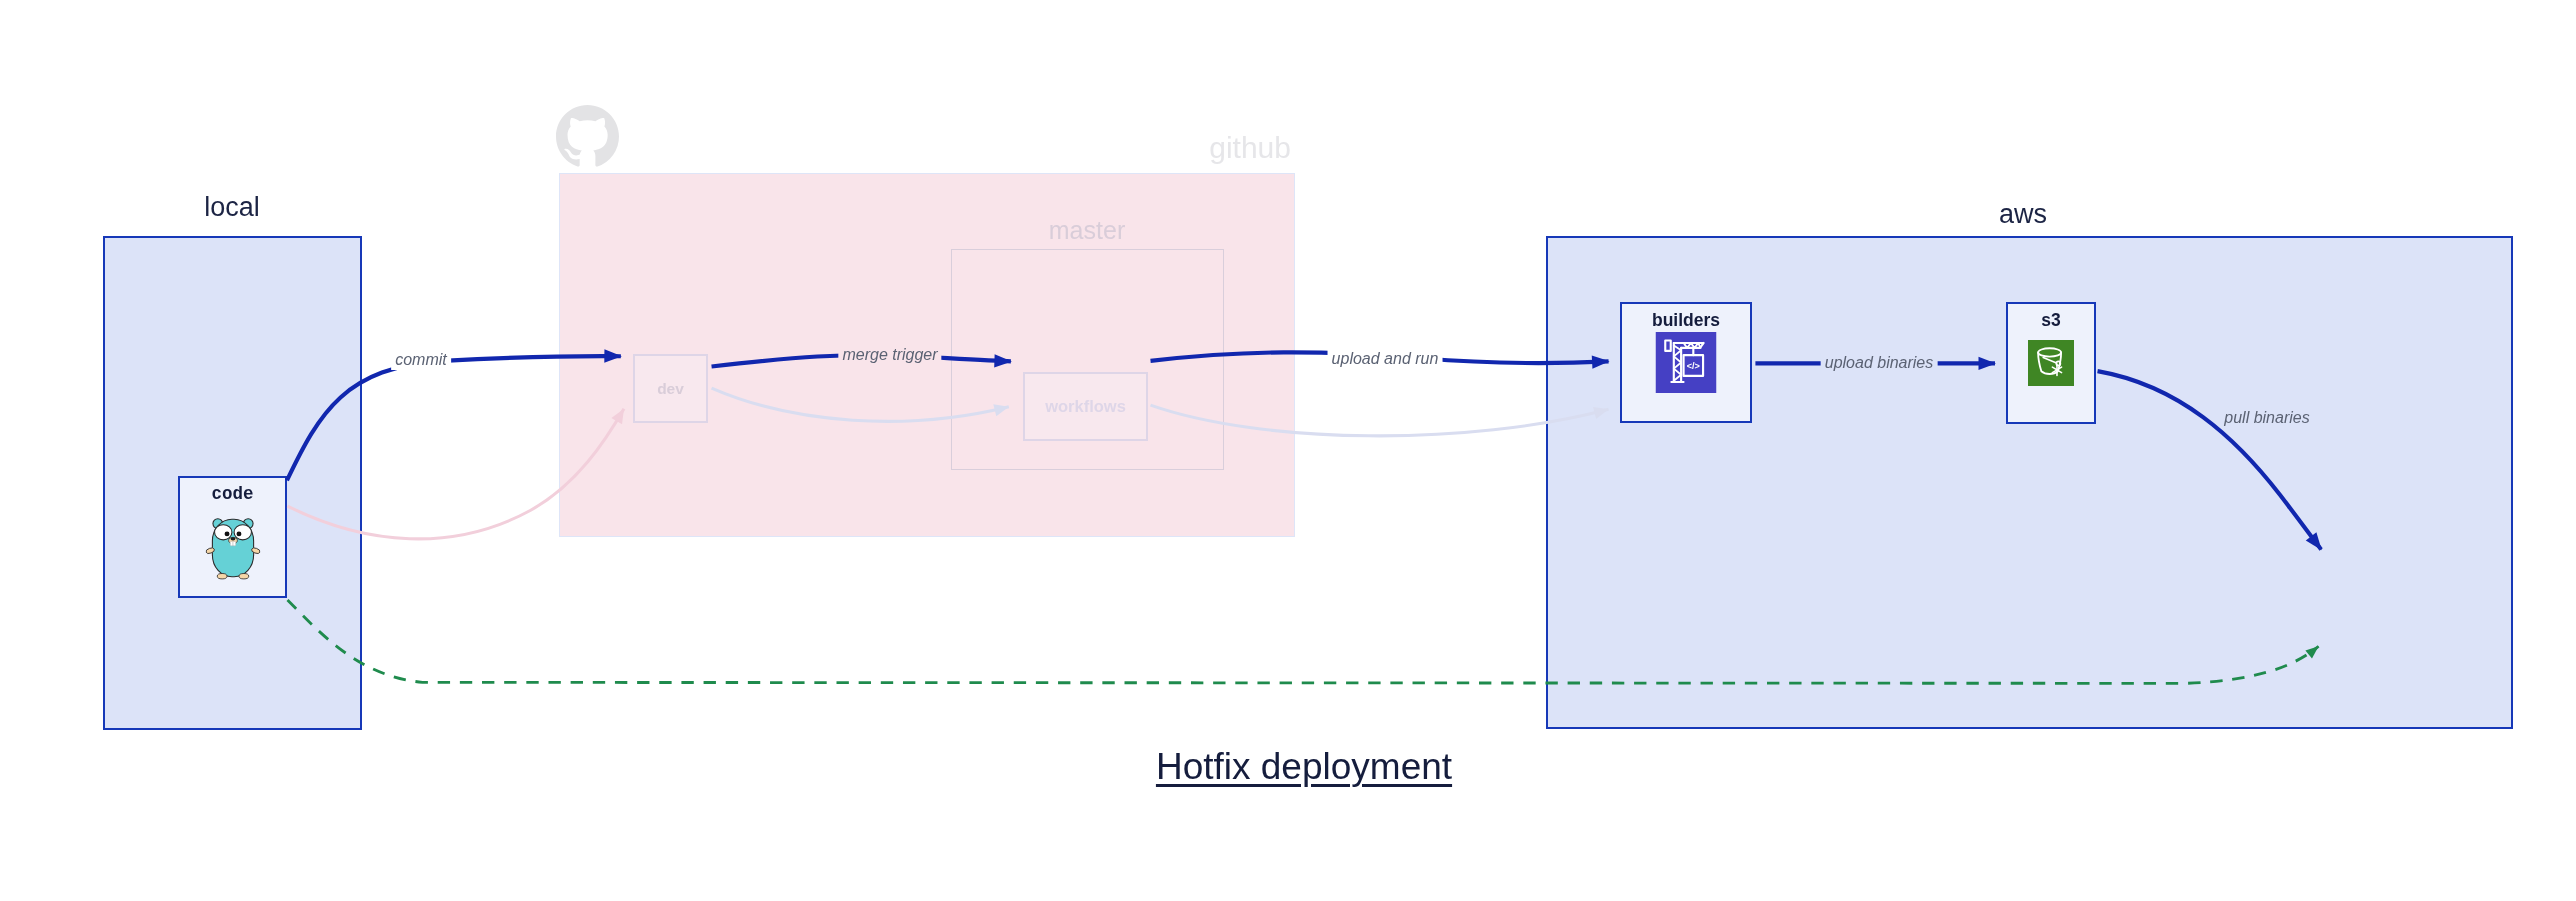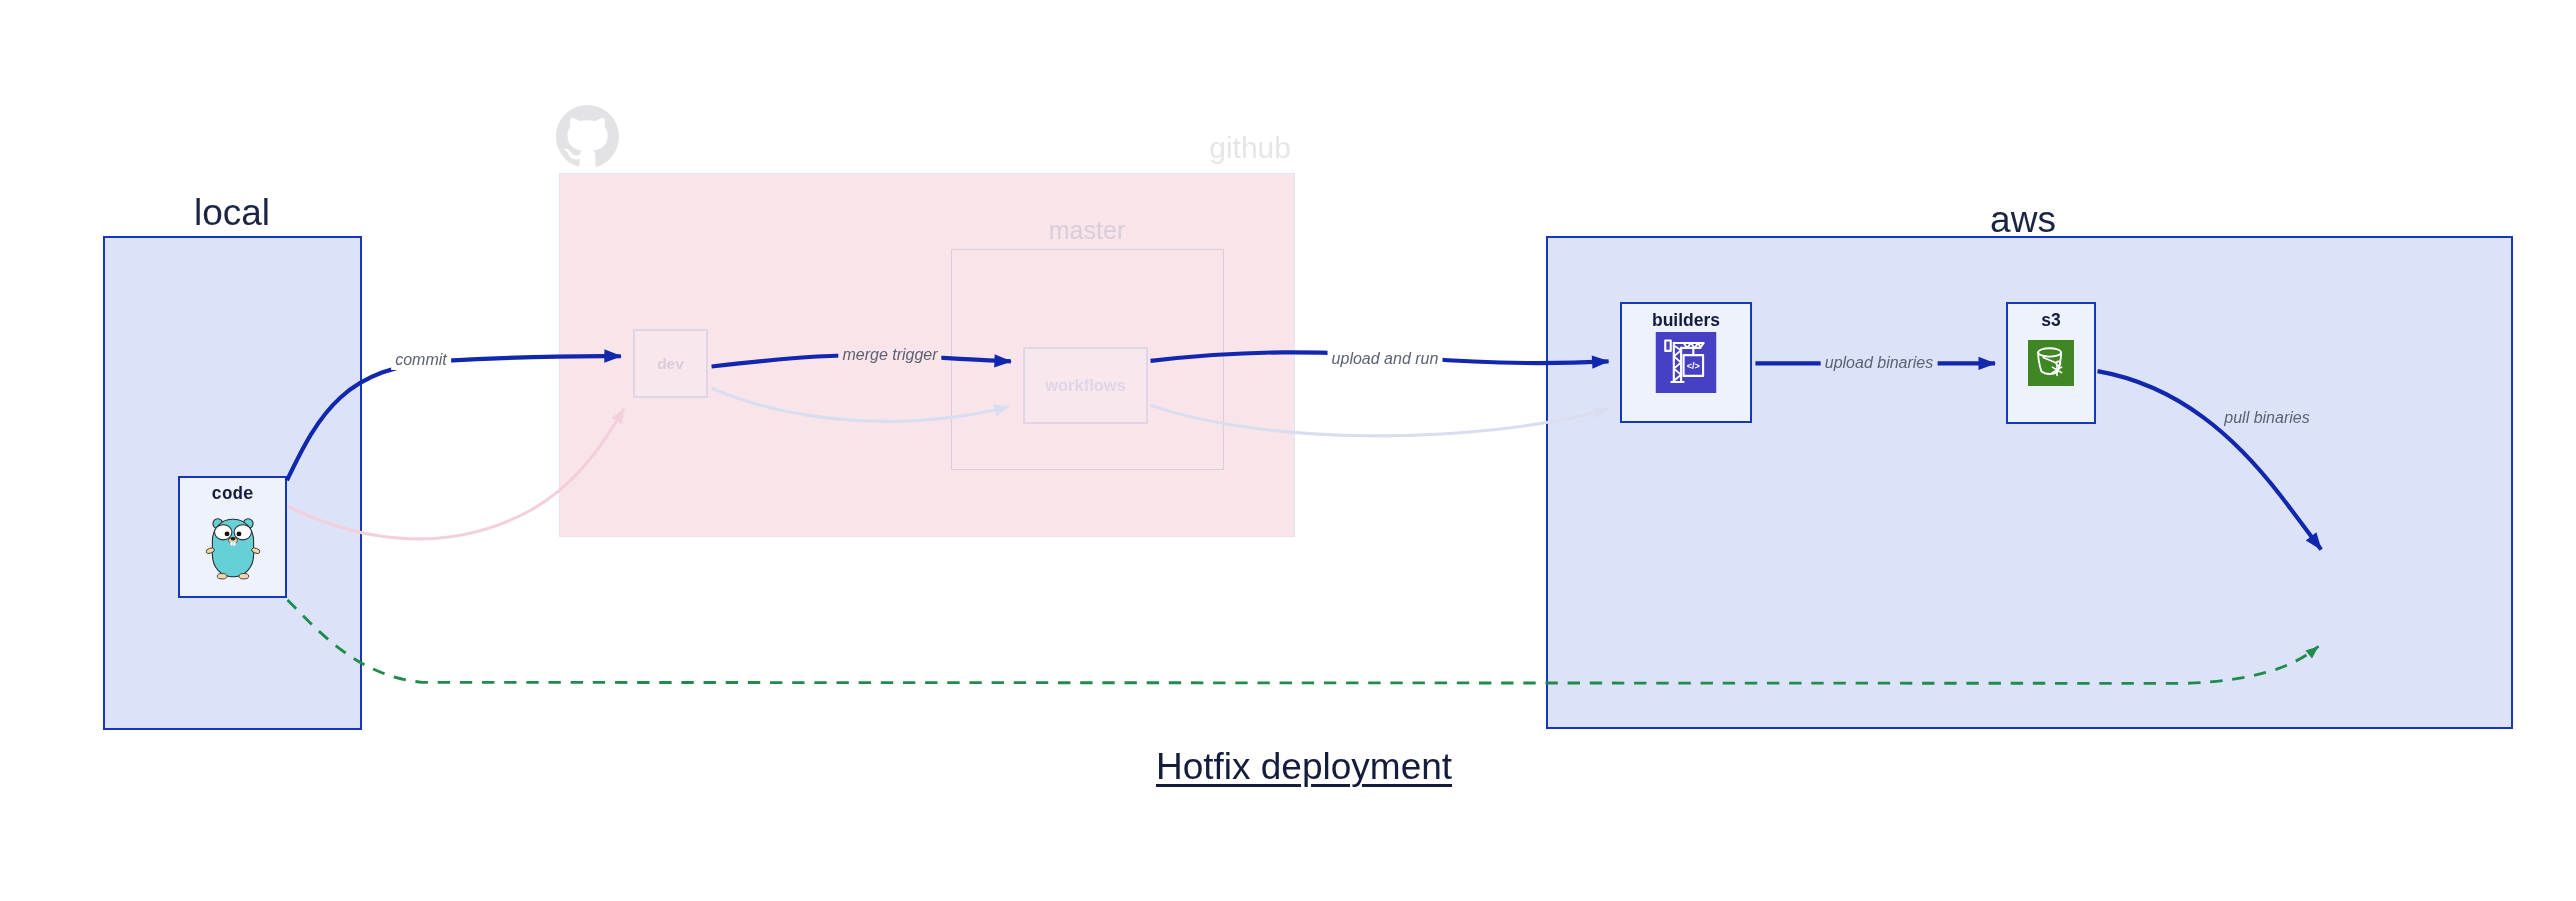--- a/index.html
+++ b/index.html
@@ -11,33 +11,33 @@
   .gbox{position:absolute; box-sizing:border-box;}
   .box-local{left:103px; top:236px; width:259px; height:494px;
     background:var(--box-fill); border:2.6px solid var(--blue-border); z-index:1;}
   .box-aws{left:1546px; top:236px; width:967px; height:493px;
     background:var(--box-fill); border:2.6px solid var(--blue-border); z-index:1;}
   .box-github{left:559px; top:173px; width:736px; height:364px;
     background:var(--pink-fill); border:1.5px solid var(--pink-box-border); z-index:1;}
   .box-master{left:951px; top:249px; width:273px; height:221px;
     background:transparent; border:1.5px solid var(--master-border); z-index:2;}
   
-  .group-label{position:absolute; z-index:2; font-size:37px; color:var(--group-label); white-space:nowrap;}
+  .group-label{position:absolute; z-index:2; font-size:27px; color:var(--group-label); white-space:nowrap;}
   .lbl-local{left:232px; top:192px; transform:translateX(-50%);}
   .lbl-aws{left:2023px; top:199px; transform:translateX(-50%);}
   .lbl-github{left:1291px; top:131px; transform:translateX(-100%); font-size:30px; color:var(--github-label);}
   .lbl-master{left:1087px; top:216px; transform:translateX(-50%); font-size:25px; color:var(--faded-label);}
   
   .node{position:absolute; box-sizing:border-box; z-index:3;}
   .node-strong{background:var(--node-fill); border:2.6px solid var(--blue-border);}
   .node-faded{background:var(--dev-fill); border:2.1px solid var(--dev-border);
-    display:flex; align-items:center; justify-content:center;}
+    display:flex; align-items:center; justify-content:center;margin-top:25px;}
   .node-code{left:178px; top:476px; width:109px; height:122px;font-family:Liberation Mono, monospace;}
   .node-dev{left:633px; top:329px; width:75px; height:69px;}
-  .node-workflows{left:1023px; top:347px; width:125px; height:77px;}
+  .node-workflows{left:1023px; top:347px; width:125px; height:69px;}
   .node-builders{left:1620px; top:302px; width:132px; height:121px;padding-left:40px;}
   .node-s3{left:2006px; top:302px; width:90px; height:122px;}
   .node-ec2{left:2330px; top:559px; width:96px; height:122px;}
   .node-label{position:absolute; top:6.2px; left:0; width:100%; text-align:center;
     font-weight:bold; font-size:17.5px; color:var(--navy-text);}
   .node-faded .node-label-center{position:static; font-weight:bold; text-align:center;}
   .node-dev .node-label-center{font-size:15.5px; color:var(--faded-label);}
   .node-workflows .node-label-center{font-size:16.5px; color:var(--workflows-label);}
   .node-icon{position:absolute; left:50%; transform:translateX(-50%);}
   .icon-gopher{top:38px;}

